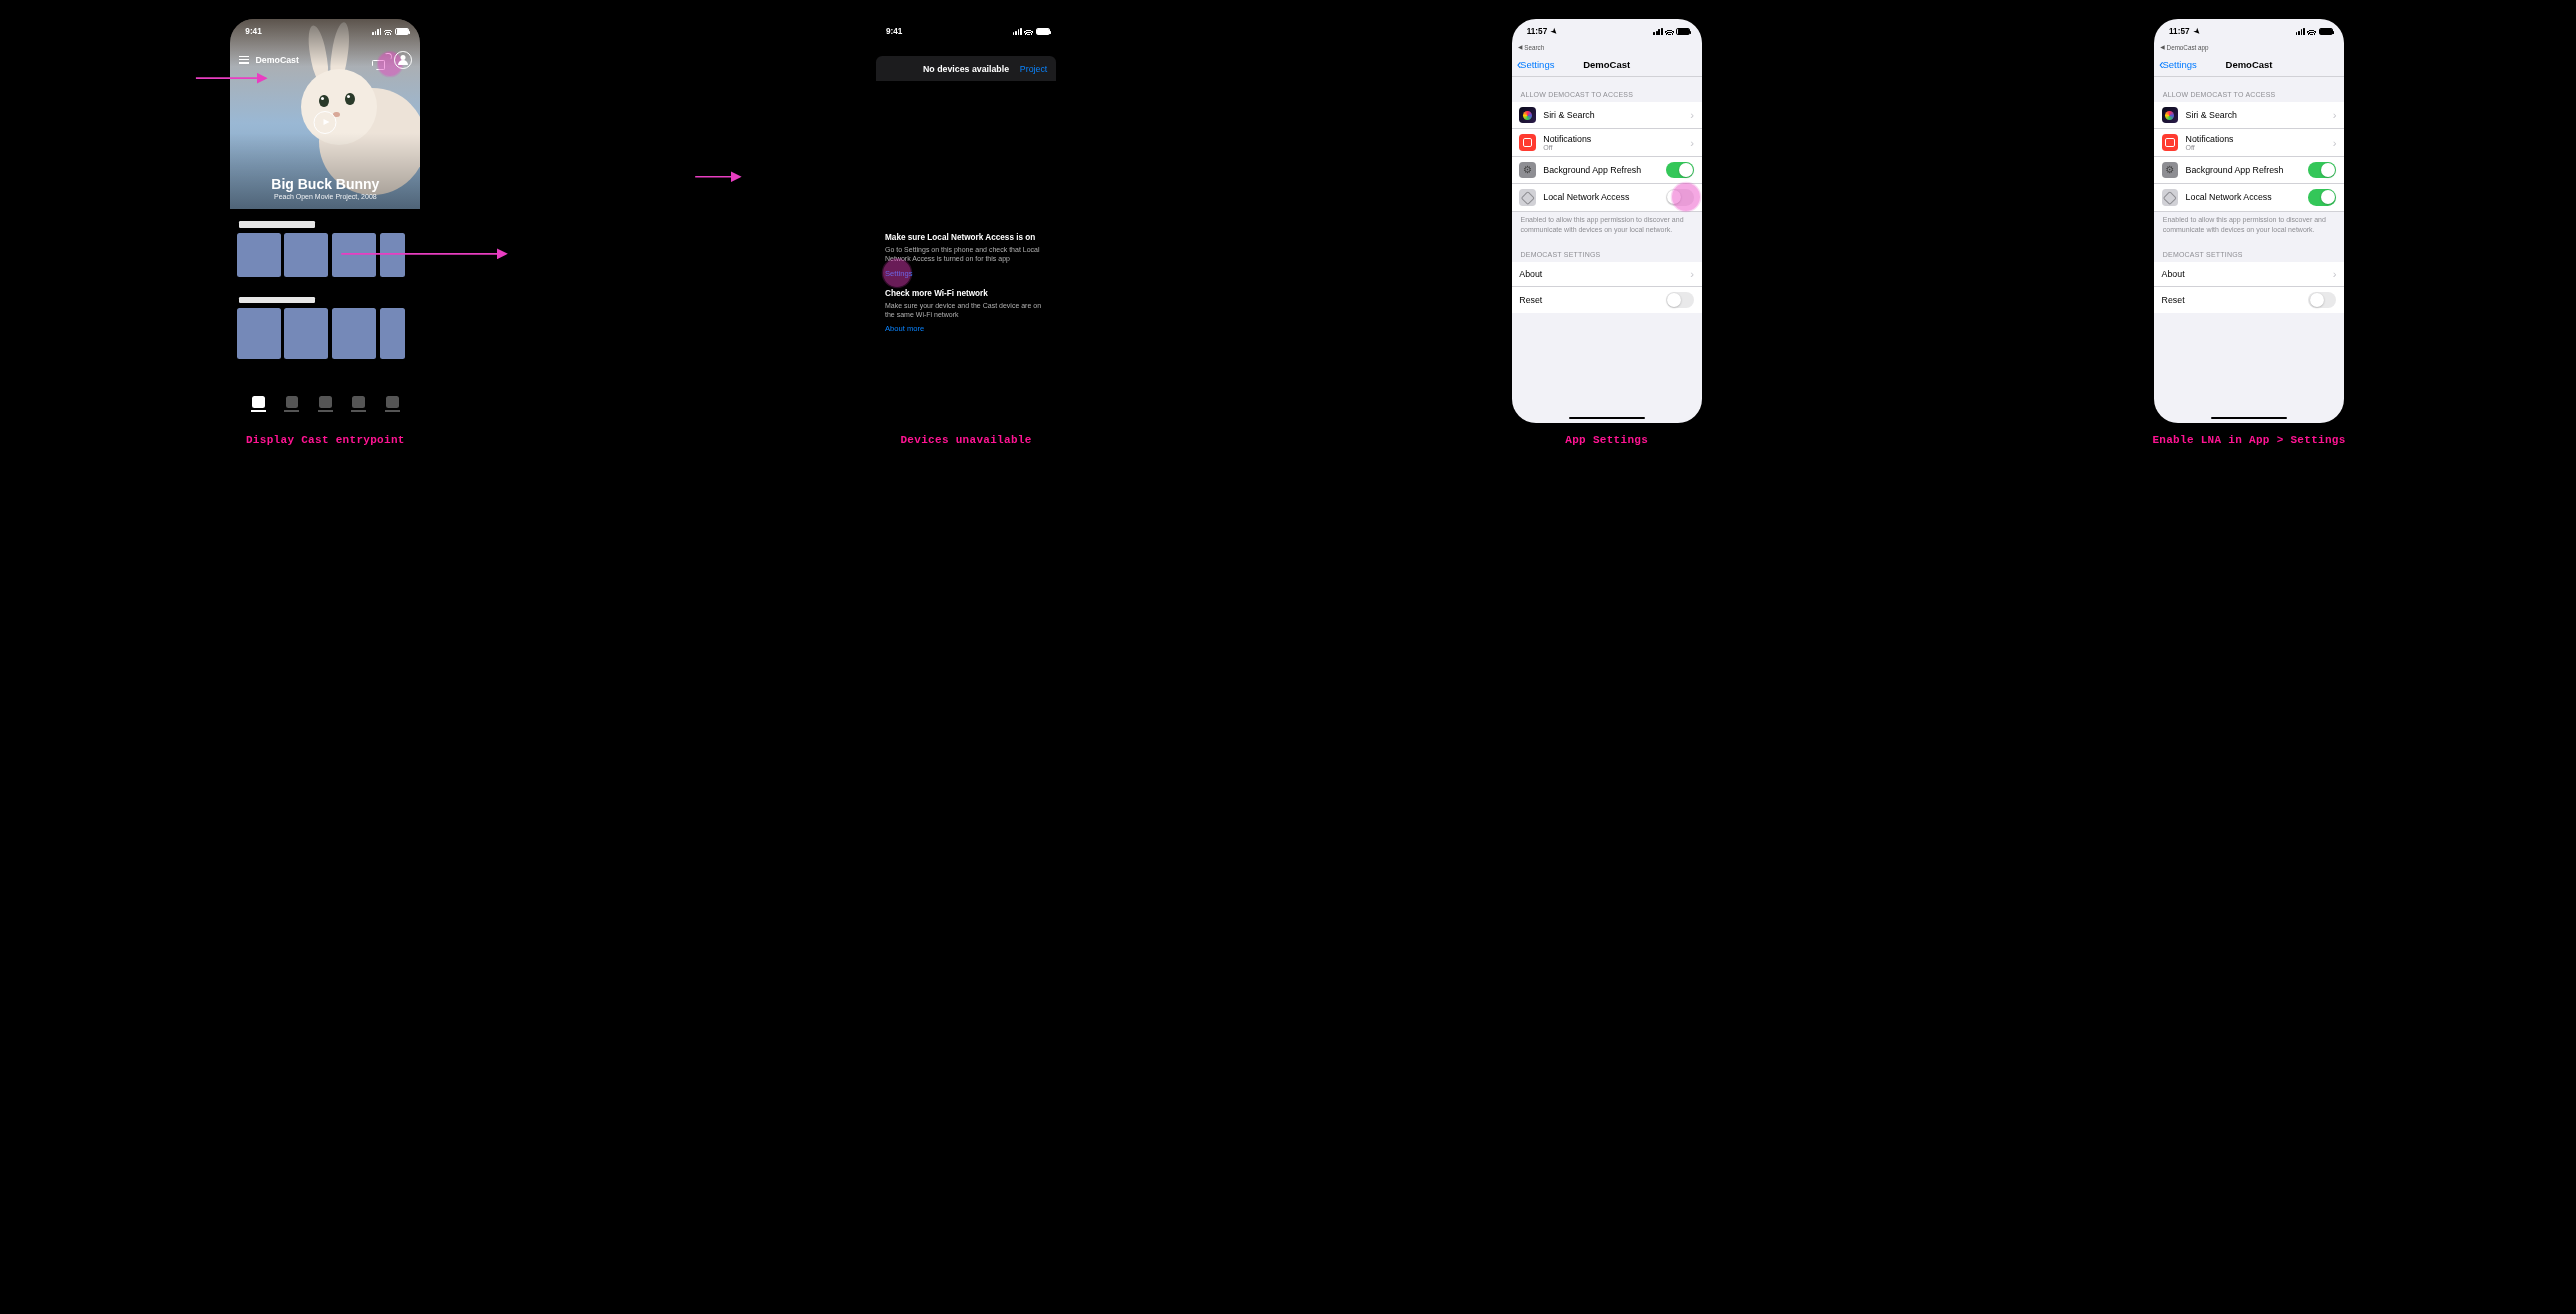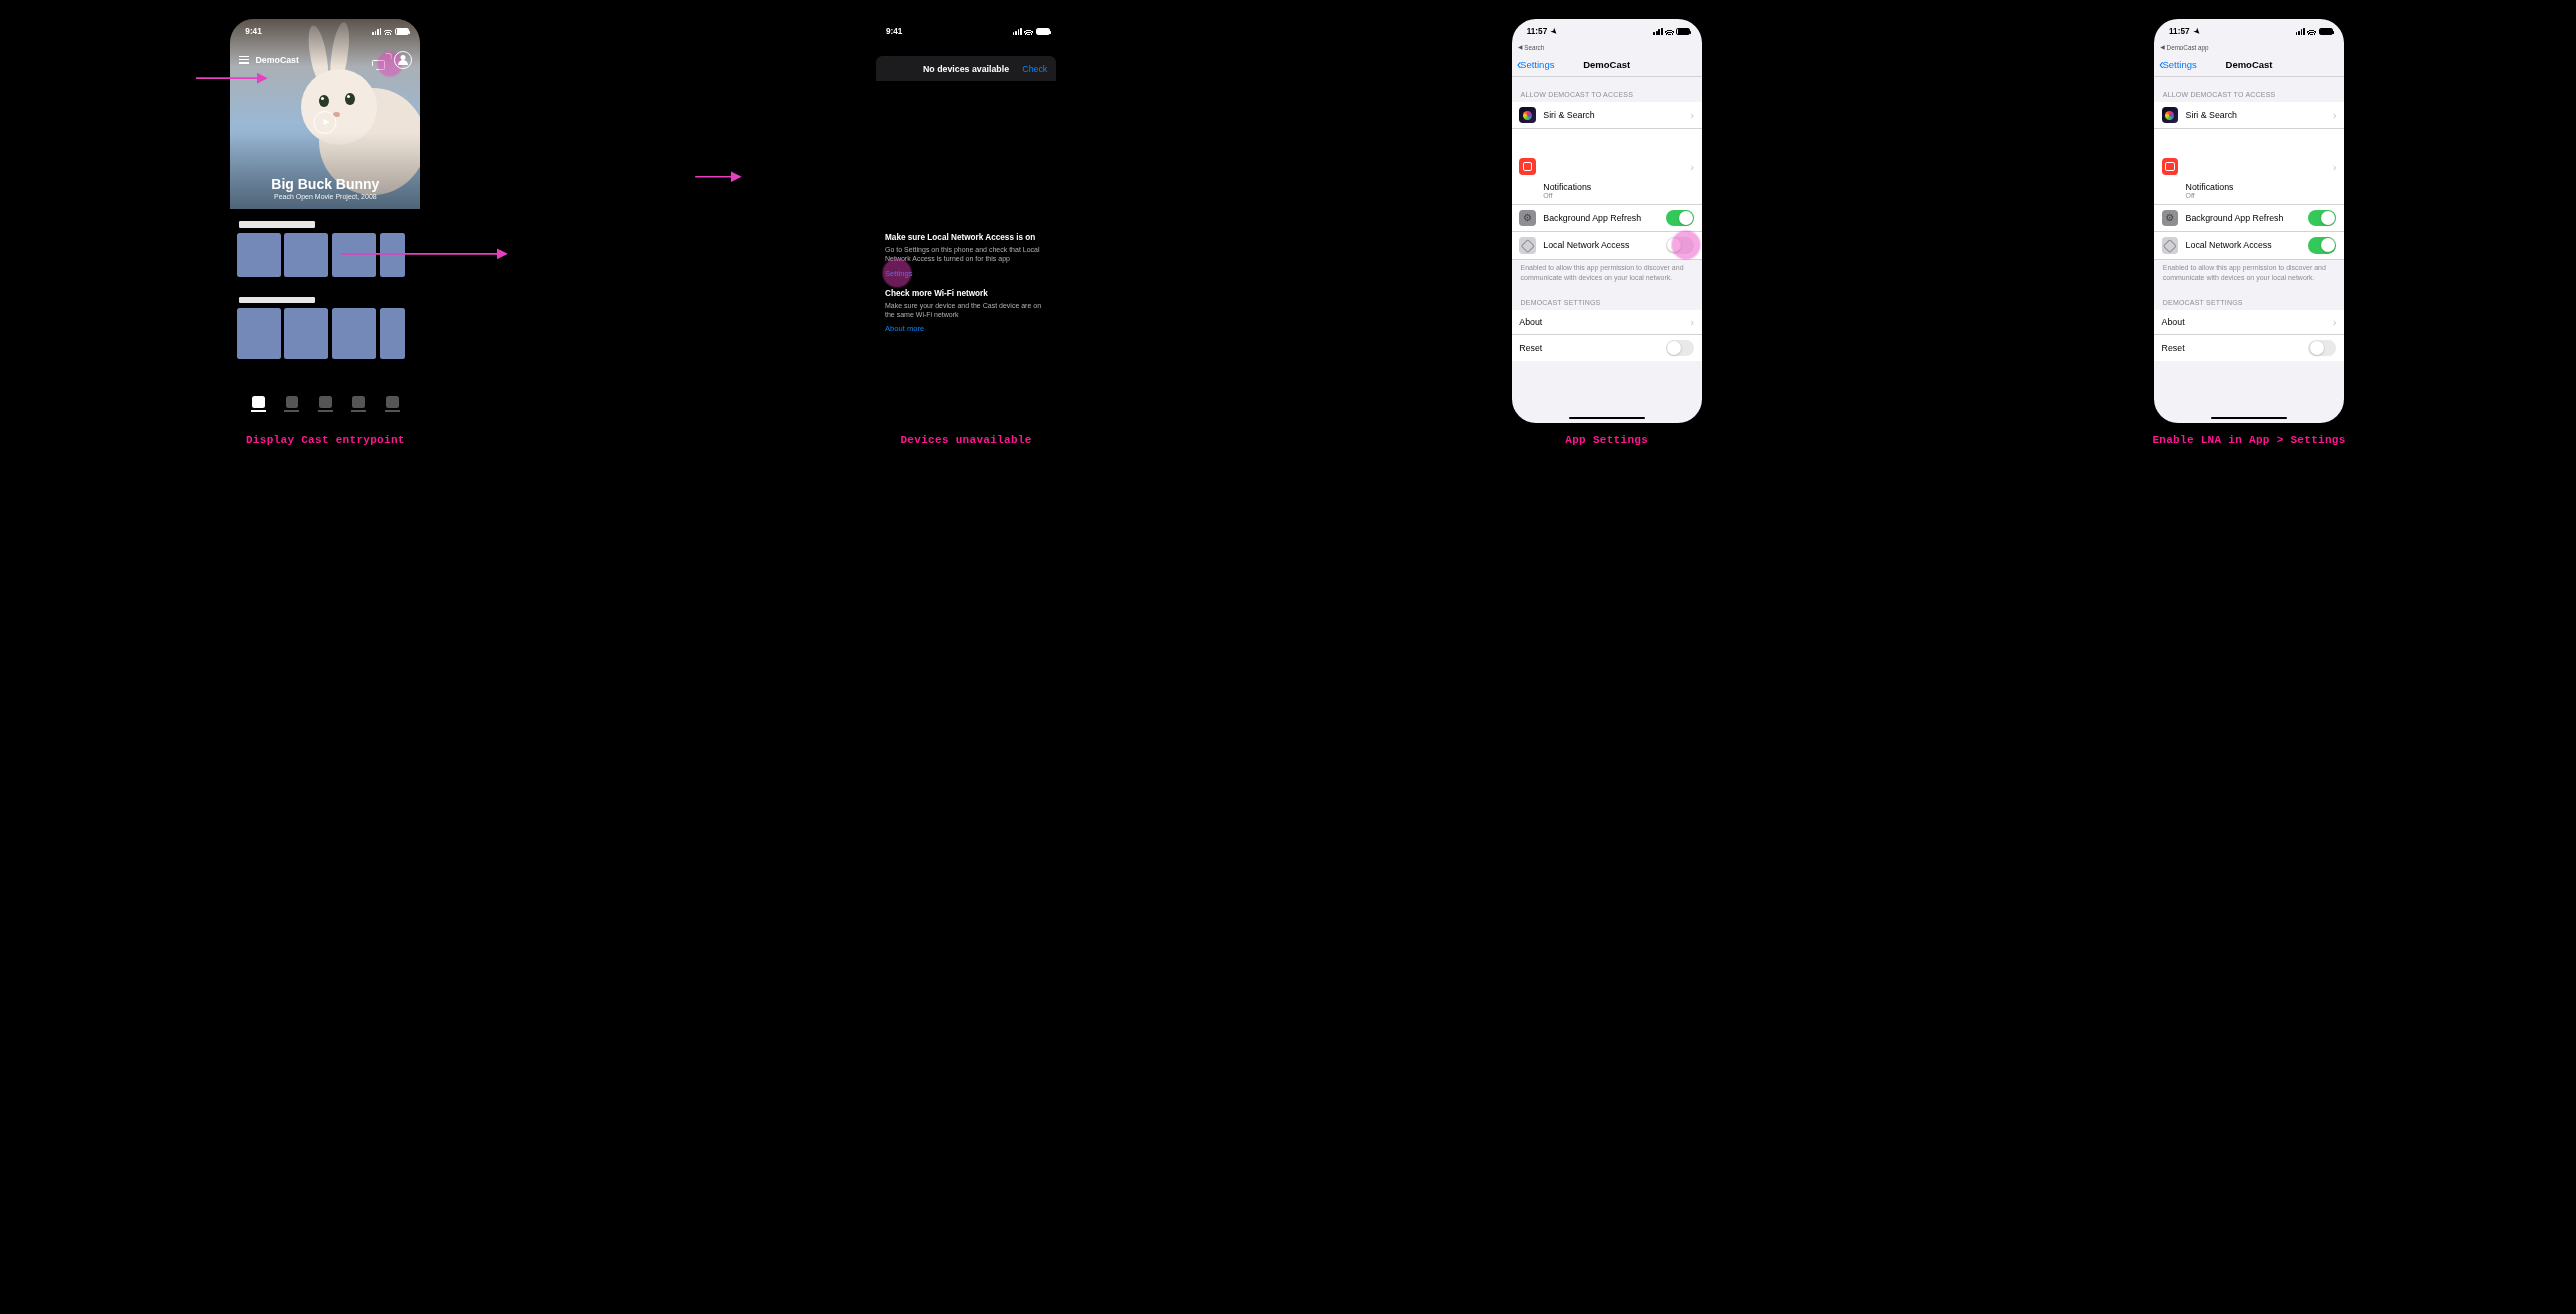--- a/index.html
+++ b/index.html
@@ -128,21 +128,21 @@
   }
   .cell .icon.siri { background: linear-gradient(135deg,#0a0a1a,#2a1a4a); }
   .cell .icon.siri::after{ content:""; width:8.8px; height:8.8px; border-radius:50%;
     background: conic-gradient(#ff2d55,#5856d6,#34c759,#ffcc00,#ff2d55);}
   .cell .icon.notif { background:#ff3b30; }
   .cell .icon.notif::after { content:""; width:7.6px; height:7.6px; border:1.3px solid #fff; border-radius:1.9px; }
   .cell .icon.gear { background:#8e8e93; }
   .cell .icon.gear::after { content:"⚙"; color:#444; font-size:10px;}
   .cell .icon.net { background:#d1d1d6; }
   .cell .icon.net::after { content:""; width:7.6px; height:7.6px; border:1.3px solid #8e8e93; border-radius:1.9px; transform:rotate(45deg);}
-  .cell .label-stack { display:flex; flex-direction:column;margin-top:48px; }
+  .cell .label-stack { display:flex; flex-direction:column; }
   .cell .sub { font-size:7px; color:var(--ios-gray-text); margin-top:-0.6px;}
   .cell .chevron { margin-left:auto; color:#c7c7cc; font-size:11.4px; }
   .cell .switch { margin-left:auto; }
   .footer-note {
     font-size: 7px; color: var(--ios-gray-text);
     padding: 3.8px 8.8px 2.5px;
     line-height:1.35;
   }
   .switch {
     width:28px; height:16.4px; border-radius:8.2px; position:relative;
@@ -367,21 +367,21 @@
               <i></i>
             </span>
           <span class="sb-wifi"></span>
           <span class="sb-batt">
               <i></i>
             </span>
         </span>
       </div>
       <div class="modal-hdr">
         <span>No devices available</span>
-        <span class="cancel">Check</span>
+        <span class="cancel">Project</span>
       </div>
 
       <div class="help-block">
         <div class="sec" style="margin-top:0">
           <h4>Make sure Local Network Access is on</h4>
           <p>Go to Settings on this phone and check that Local Network Access is turned on for this app</p>
           <span class="settings-link-wrap">
             <span class="link">Settings</span>
             <span class="hl" style="width:28px;height:28px;top:-8.8px;left:-2.5px;"></span>
           </span>

